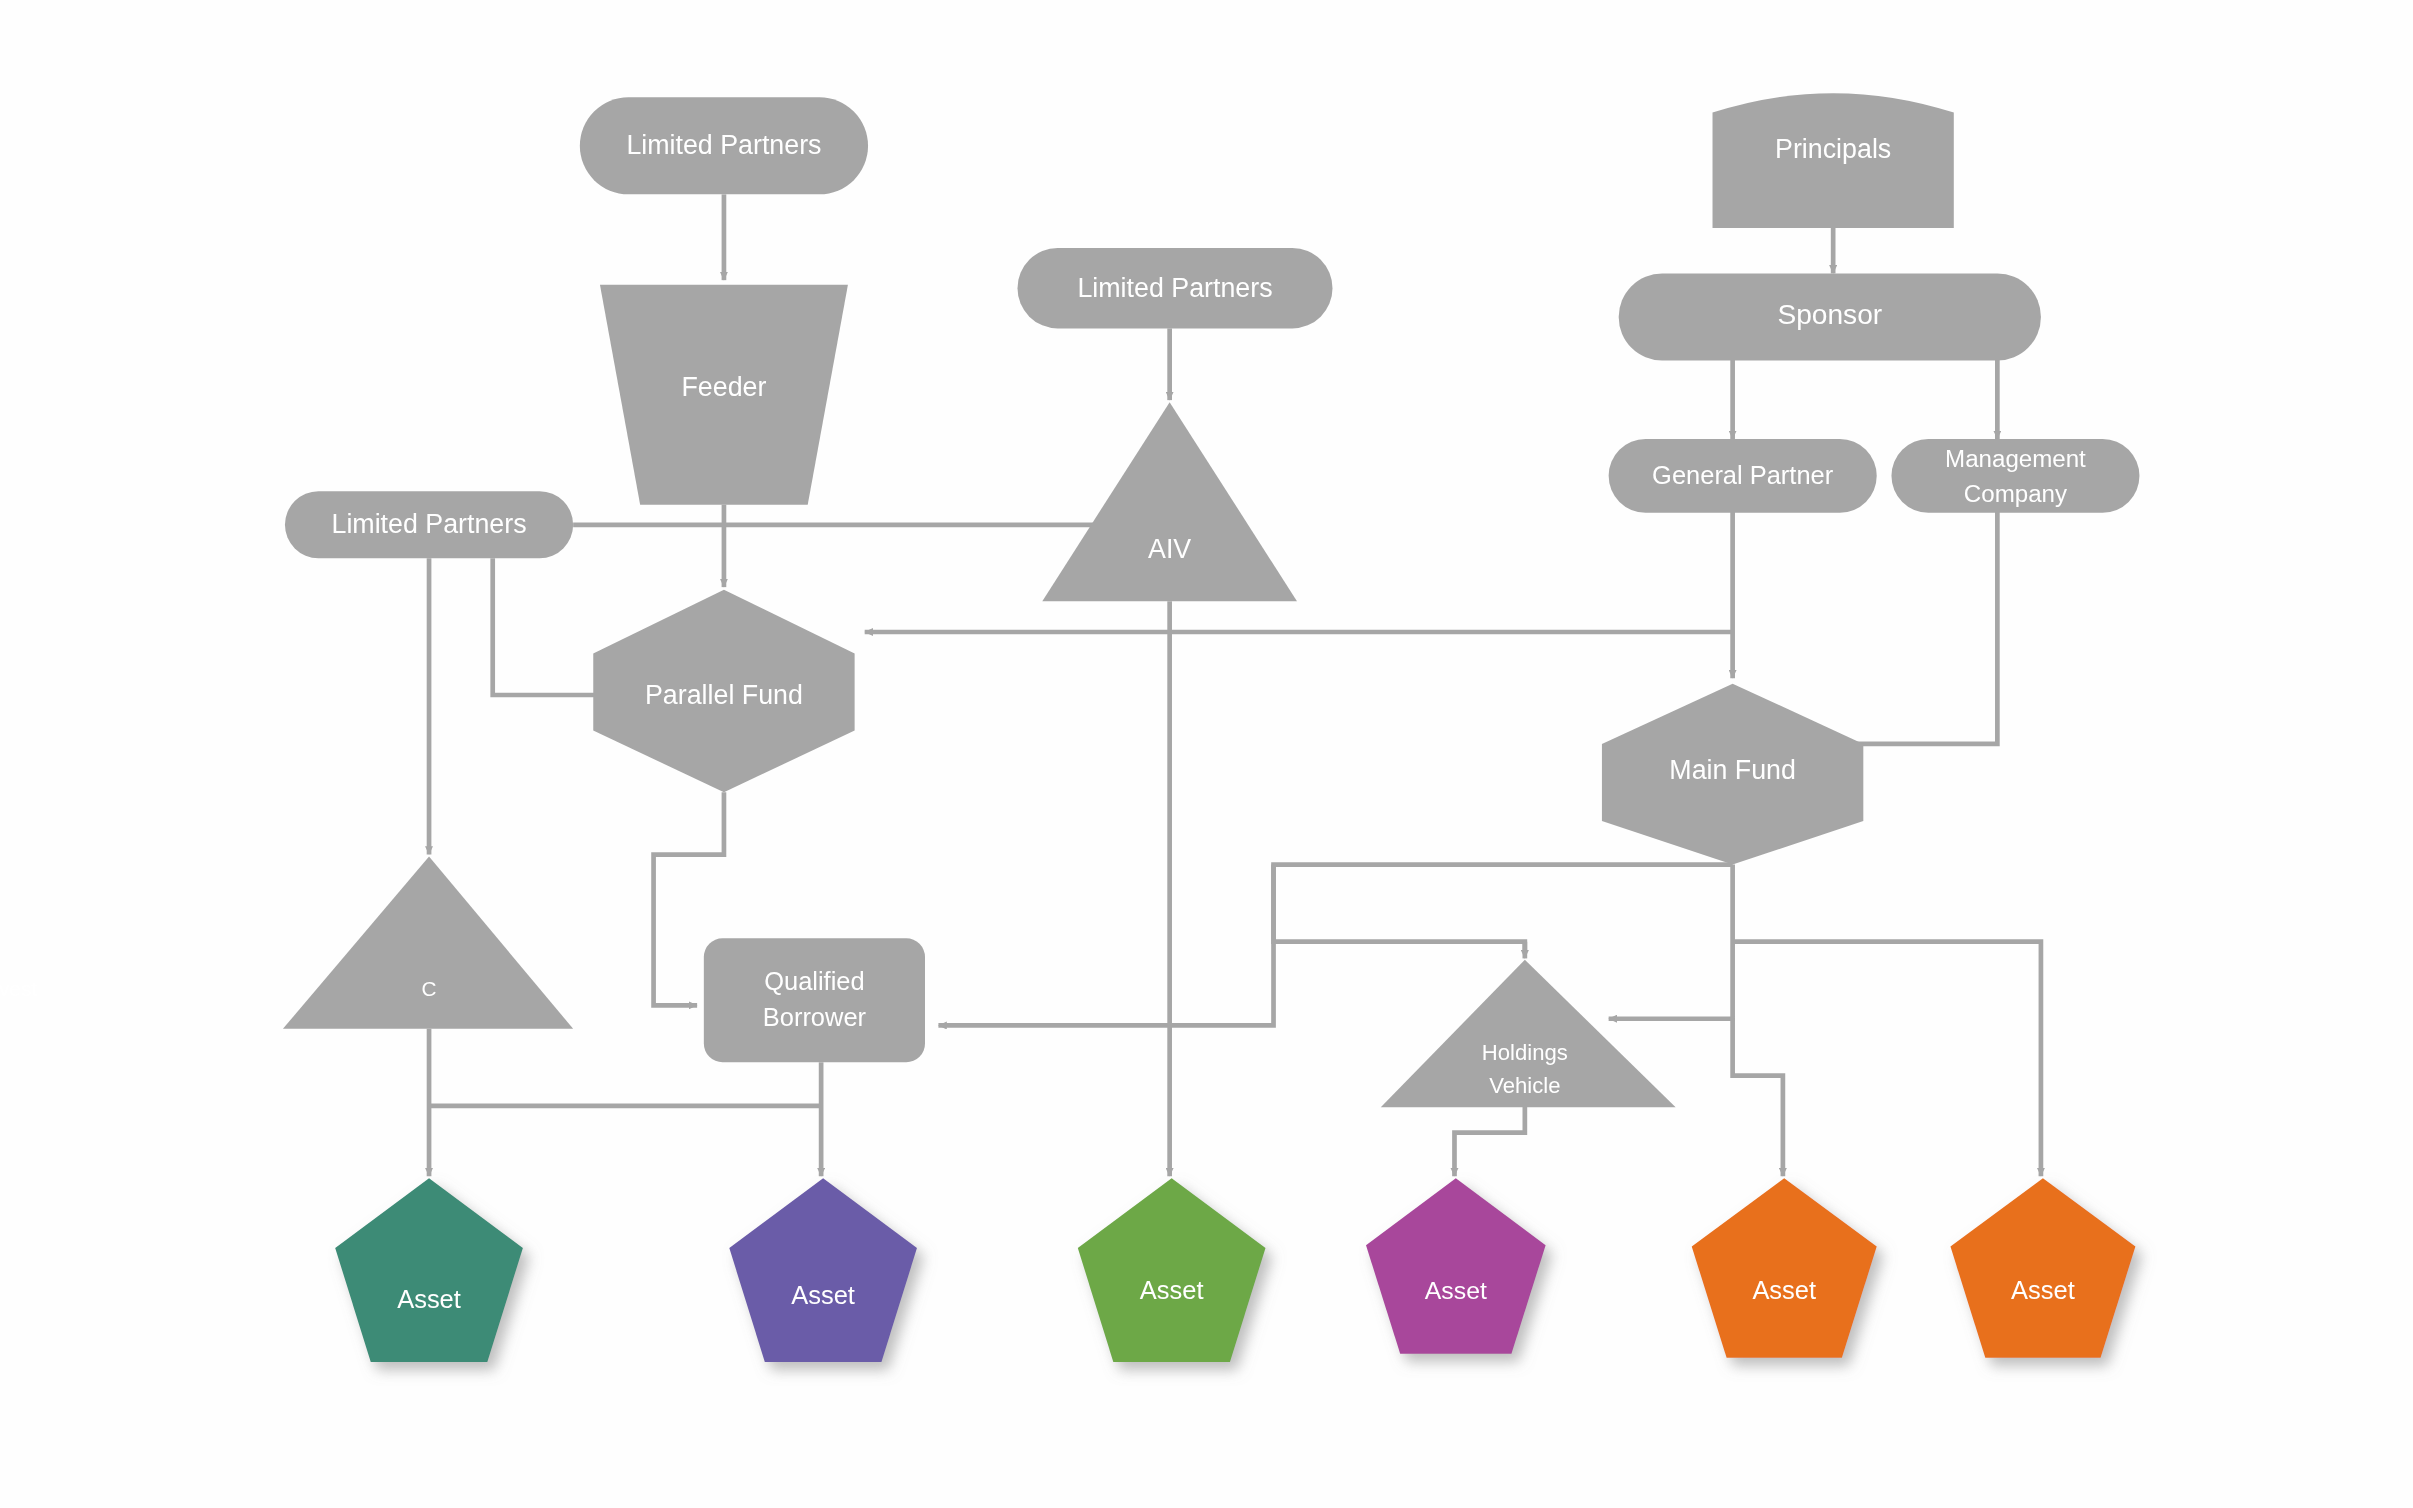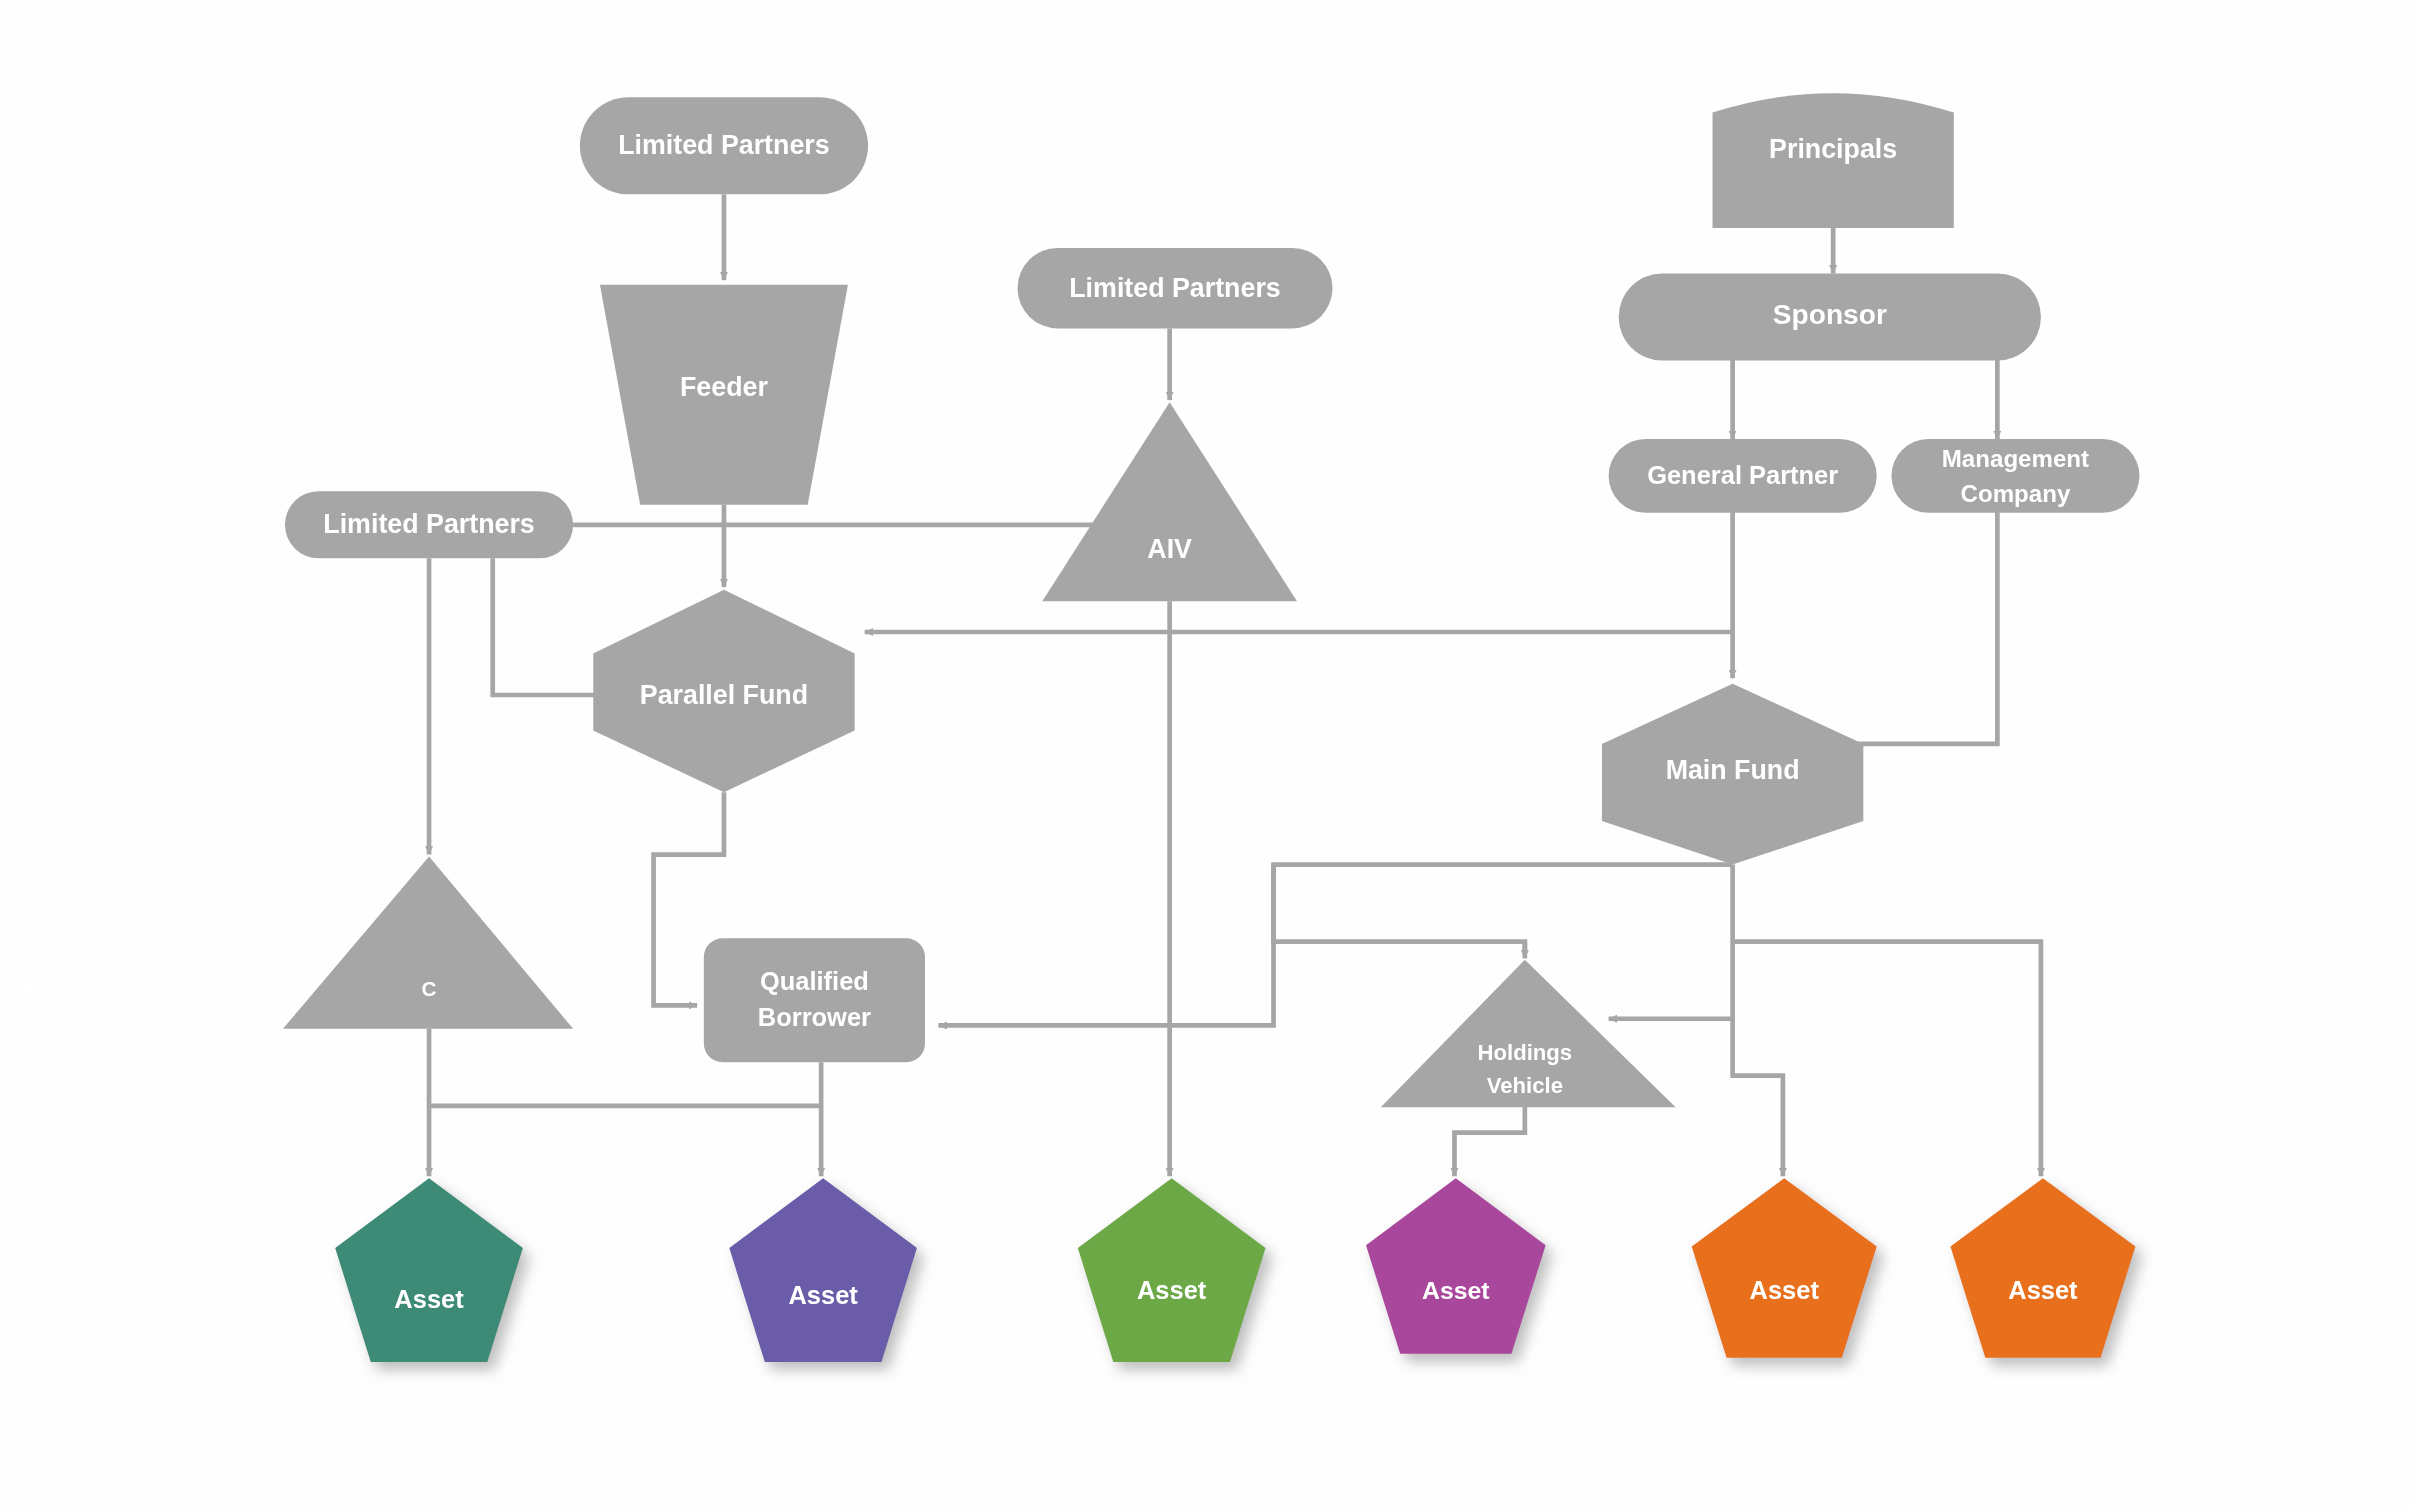--- a/index.html
+++ b/index.html
@@ -1,18 +1,18 @@
 <!DOCTYPE html>
 <html style="font-size:10.7px"><head>
 <meta charset="utf-8">
 <style>
   html,body{margin:0;padding:0;background:#ffffff;}
   body{width:2413px;height:1508px;overflow:hidden;
        font-family:"Liberation Sans","DejaVu Sans",sans-serif;}
-  #canvas{position:relative;width:2413px;height:1508px;background:#fefefe;font-weight:bold;}
+  #canvas{position:relative;width:2413px;height:1508px;background:#fefefe;}
   svg{display:block;}
   .nodelabel{fill:#ffffff;font-family:"Liberation Sans","DejaVu Sans",sans-serif;
              text-anchor:middle;dominant-baseline:middle;}
 </style>
 </head>
 <body>
 
 <div id="canvas">
 <svg width="2413" height="1508" viewBox="0 0 3600 2250" xmlns="http://www.w3.org/2000/svg">
 

